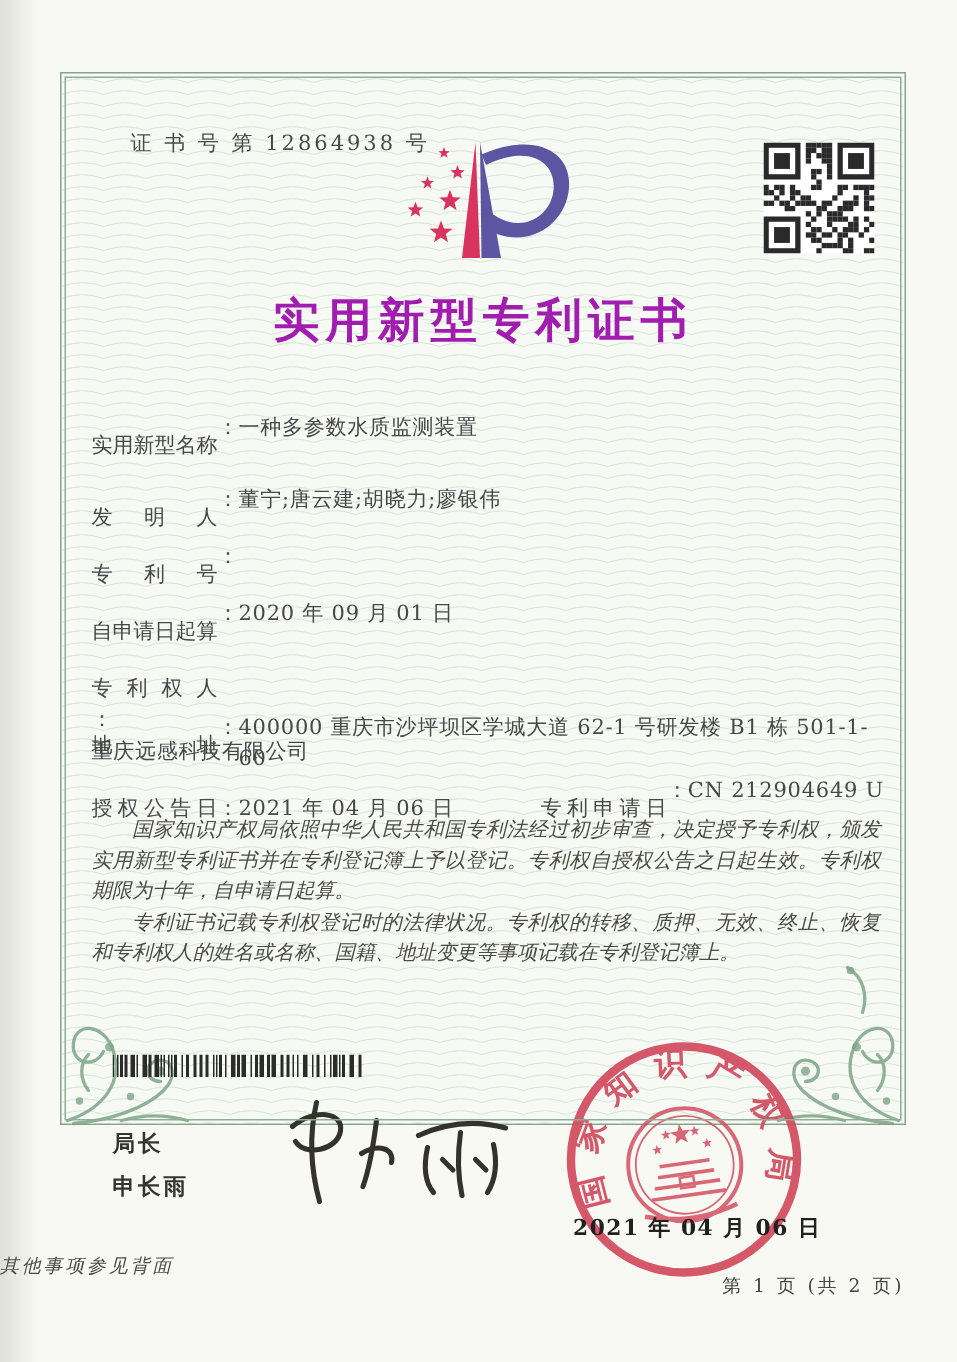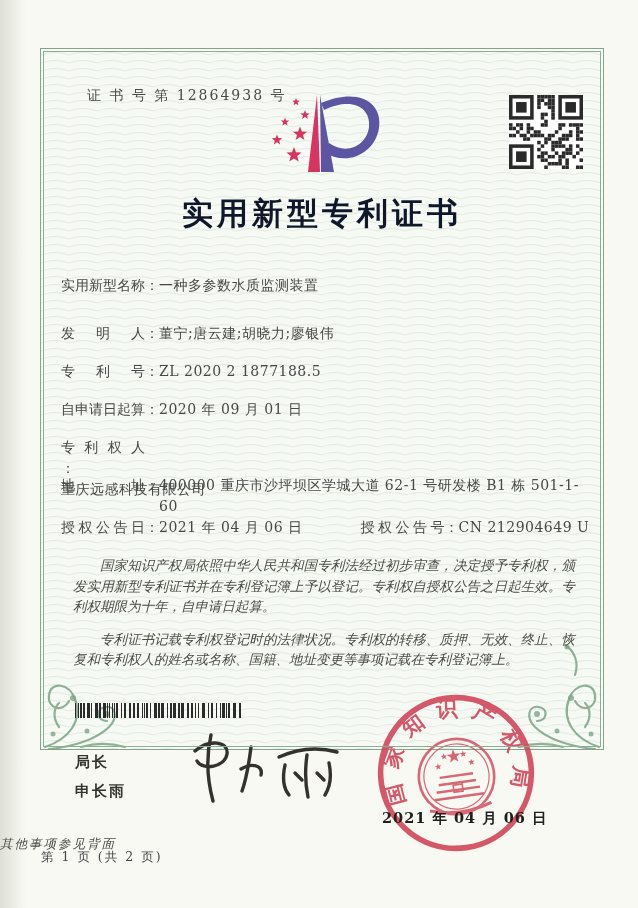--- a/index.html
+++ b/index.html
@@ -17,41 +17,41 @@
     border:1.5px solid #85a48b;background:#f7faf4;box-sizing:border-box;
   }
   .cert::after{content:'';position:absolute;inset:2px;border:1px solid #8fac94;pointer-events:none;z-index:4;}
   .layer{position:absolute;inset:0;overflow:hidden;}
   svg{display:block;}
   
   .cert-number{position:absolute;left:46px;top:38px;font-size:14px;letter-spacing:2px;color:#4a4a4a;z-index:2;}
   .logo{position:absolute;left:213px;top:38px;width:160px;height:108px;z-index:2;}
   .qr{position:absolute;left:468px;top:46px;width:74px;height:74px;z-index:2;}
   .cert-title{position:absolute;left:0;top:144px;width:100%;text-align:center;
-    font-size:31px;font-weight:600;letter-spacing:4px;color:#0f172a;z-index:2;}
+    font-size:31px;font-weight:600;letter-spacing:4px;color:#a21caf;z-index:2;}
   
   .frow{position:absolute;left:20px;display:flex;align-items:flex-start;font-size:14px;color:#484848;z-index:2;line-height:21px;}
-  .flabel{display:inline-block;width:84px;text-align:justify;text-align-last:justify;flex:none;}
+  .flabel{display:inline-block;width:84px;text-align:justify;text-align-last:justify;flex:none;margin-top:12px;}
   .colon{flex:none;}
   .fvalue{max-width:428px;letter-spacing:.5px;}
   .r1{top:226px;} .r2{top:274px;} .r3{top:312px;} .r4{top:350px;} .r5{top:388px;flex-direction:column;} .r6{top:426px;} .r7{top:468px;align-items:flex-end;}
   .grant-right{margin-left:58px;display:flex;}
   
   .paras{position:absolute;left:20px;top:494px;width:526px;z-index:2;
     font-size:13.5px;line-height:20.5px;color:#4c4c44;text-align:justify;font-style:italic;}
-  .paras p{margin:12px;text-indent:2em;}
+  .paras p{margin:0;text-indent:2em;}
   
   .barcode{position:absolute;left:34px;top:654px;width:168px;height:15px;z-index:2;}
   .officer{position:absolute;left:34px;top:704px;z-index:2;
     font-family:Liberation Sans, sans-serif;font-size:15px;font-weight:bold;color:#35352f;}
   .officer div{margin-bottom:10px;letter-spacing:2px;}
   .signature{position:absolute;left:118px;top:678px;width:185px;height:80px;z-index:2;}
   .seal-wrap{position:absolute;left:331px;top:640px;width:168px;height:168px;transform:rotate(-8deg);z-index:2;opacity:.92;}
   .seal-date{position:absolute;left:341px;top:760px;font-size:14.5px;font-weight:600;letter-spacing:1px;color:#20201e;z-index:3;}
-  .footer-page{position:absolute;left:0;top:800px;width:100%;text-align:left;font-size:12.5px;letter-spacing:2px;color:#444;z-index:2;}
+  .footer-page{position:absolute;left:0;top:800px;width:100%;text-align:right;font-size:12.5px;letter-spacing:2px;color:#444;z-index:2;}
   .back-note{position:absolute;left:0;top:836px;width:100%;text-align:left;
     font-size:12.5px;letter-spacing:2px;color:#4c4c44;font-style:italic;}
   .orn{position:absolute;z-index:1;}
   .orn-left{left:-2px;bottom:-4px;}
   .orn-right{right:-2px;bottom:-4px;transform:scaleX(-1);}
 </style>
 </head>
 <body>
 
 <div class="page-edge"></div>
@@ -253,21 +253,20 @@
       <span class="fvalue">一种多参数水质监测装置</span>
   </div>
   <div class="frow r2">
     <span class="flabel">发明人</span>
       <span class="colon">：</span>
       <span class="fvalue">董宁;唐云建;胡晓力;廖银伟</span>
   </div>
   <div class="frow r3">
     <span class="flabel">专利号</span>
       <span class="colon">：</span>
-      <span class="fvalue">ZL 2020 2 1877188.5</span>
   </div>
   <div class="frow r4">
     <span class="flabel">自申请日起算</span>
       <span class="colon">：</span>
       <span class="fvalue">2020 年 09 月 01 日</span>
   </div>
   <div class="frow r5">
     <span class="flabel">专利权人</span>
       <span class="colon">：</span>
       <span class="fvalue">重庆远感科技有限公司</span>
@@ -275,21 +274,21 @@
   <div class="frow r6">
     <span class="flabel">地址</span>
       <span class="colon">：</span>
       <span class="fvalue">400000 重庆市沙坪坝区学城大道 62-1 号研发楼 B1 栋 501-1-60</span>
   </div>
   <div class="frow r7">
     <span class="flabel">授权公告日</span>
       <span class="colon">：</span>
       <span class="fvalue">2021 年 04 月 06 日</span>
     <span class="grant-right">
-      <span class="flabel">授权公告号</span>
+      <span class="flabel">专利申请日</span>
         <span class="colon">：</span>
         <span class="fvalue">CN 212904649 U</span>
     </span>
   </div>
 
   <div class="paras">
     <p>国家知识产权局依照中华人民共和国专利法经过初步审查，决定授予专利权，颁发实用新型专利证书并在专利登记簿上予以登记。专利权自授权公告之日起生效。专利权期限为十年，自申请日起算。</p>
     <p>专利证书记载专利权登记时的法律状况。专利权的转移、质押、无效、终止、恢复和专利权人的姓名或名称、国籍、地址变更等事项记载在专利登记簿上。</p>
   </div>
 

